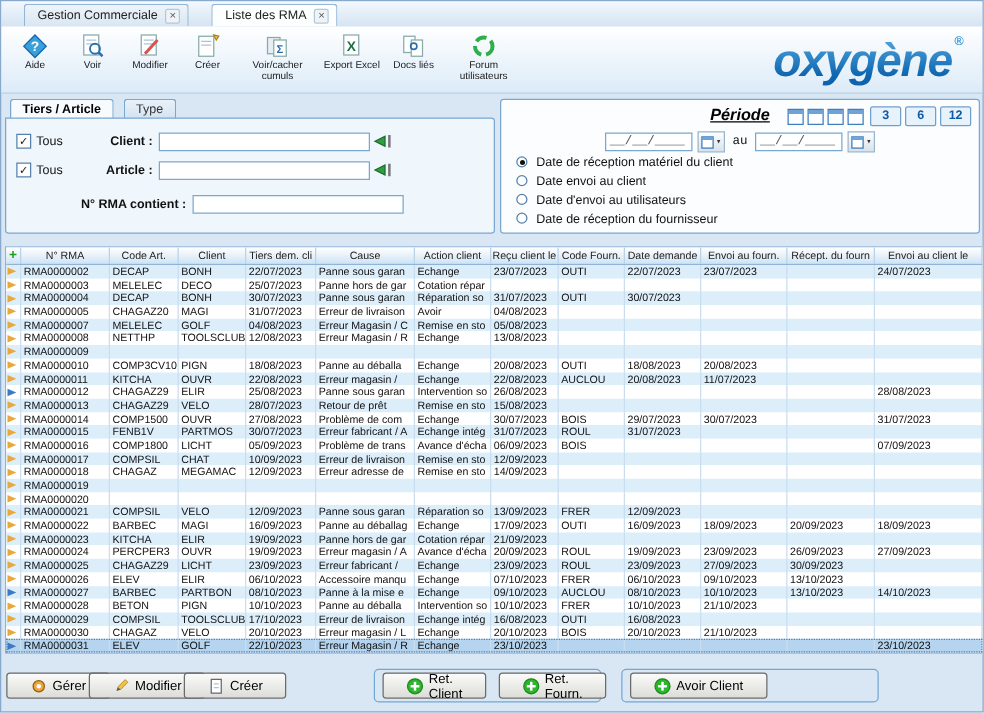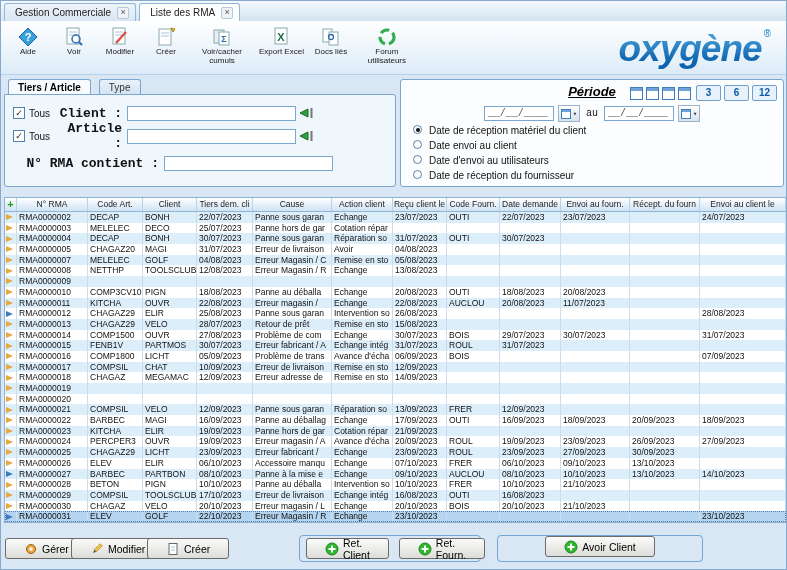--- a/index.html
+++ b/index.html
@@ -6,21 +6,21 @@
   body{
     width:787px;height:570px;overflow:hidden;position:relative;
     background:#d9e7f4;
     font-family:"Liberation Sans","DejaVu Sans",sans-serif;
     -webkit-font-smoothing:antialiased;
     border:1px solid #86a9cc;box-sizing:border-box;
   }
   
   .tabbar{position:absolute;left:0;top:0;width:100%;height:20px;
     background:linear-gradient(#f3f8fd,#d5e4f2);border-bottom:1px solid #9fc0dd;display:flex;align-items:flex-end;}
-  .wtab{height:17px;line-height:17px;font-size:10px;color:#222;padding:0 6px 0 10px;margin-left:3px;
+  .wtab{height:17px;line-height:17px;font-size:10px;color:#222;padding:0 6px 0 10px;margin-left:18px;
     background:linear-gradient(#eef4fa,#d9e6f2);border:1px solid #93b6d6;border-bottom:none;
     border-radius:3px 3px 0 0;display:flex;align-items:center;gap:6px;cursor:default;}
   .wtab.active{background:#fdfefe;}
   .tclose{font-size:9px;color:#555;border:1px solid #b5c8da;background:#eef3f8;width:10px;height:10px;
     line-height:9px;text-align:center;border-radius:2px;}
   
   .toolbar{position:absolute;left:0;top:20px;width:100%;height:54px;
     background:linear-gradient(#ffffff,#dcebf8);border-bottom:1px solid #b9d2e8;display:flex;align-items:flex-start;padding:2px 0 0 4px;box-sizing:border-box;}
   .tbtn{min-width:38px;max-width:58px;margin:1px 1px;padding:1px 2px;display:flex;flex-direction:column;align-items:center;
     border:1px solid transparent;border-radius:3px;}
@@ -32,22 +32,22 @@
   
   .panelL{position:absolute;left:3px;top:78px;width:392px;height:108px;}
   .ptabs{height:16px;display:flex;gap:8px;padding-left:4px;}
   .ptab{font-size:10px;line-height:15px;padding:0 9px;border:1px solid #7aa7d0;border-bottom:none;border-radius:3px 3px 0 0;
     background:linear-gradient(#e9f1f9,#d3e3f2);color:#333;}
   .ptab.active{background:#f7fbfe;font-weight:bold;color:#000;}
   .pbodyL{position:absolute;left:0;top:15px;right:0;bottom:0;border:1px solid #7aa7d0;border-radius:0 3px 3px 3px;background:#eff6fc;}
   .frow{position:absolute;left:0;height:16px;display:flex;align-items:center;}
   .cb{width:10px;height:10px;border:1px solid #5580ab;background:#fff;font-size:9px;line-height:10px;text-align:center;color:#222;margin-left:8px;}
   .cblabel{font-size:10px;margin-left:4px;color:#111;}
-  .flabel{font-size:13px;font-weight:bold;color:#111;display:inline-block;width:64px;text-align:right;margin-left:8px;font-family:Liberation Mono, monospace;}
-  .flabel.wide{width:136px;margin-left:18px;}
+  .flabel{font-size:10px;font-weight:bold;color:#111;display:inline-block;width:64px;text-align:right;margin-left:8px;}
+  .flabel.wide{width:136px;margin-left:8px;}
   .fin{width:163px;height:13px;margin-left:5px;border:1px solid #7aa7d0;background:#fff;font-size:10px;padding:0 2px;}
   .pick{margin-left:3px;display:inline-flex;align-items:center;}
   
   .panelR{position:absolute;left:399px;top:78px;width:384px;height:108px;border:1px solid #7aa7d0;border-radius:3px;background:#fbfdff;box-sizing:border-box;}
   .ptitle{position:absolute;top:4px;left:0;right:0;text-align:center;font-size:13px;font-weight:bold;font-style:italic;text-decoration:underline;color:#000;}
   .calicons{position:absolute;top:7px;right:92px;display:flex;gap:3px;}
   .calico{width:11px;height:11px;border:1px solid #3f7fc0;background:linear-gradient(#6fa3d8 0 3px,#fff 3px);}
   .qbtns{position:absolute;top:5px;right:6px;display:flex;gap:3px;}
   .qbtn{width:23px;height:14px;border:1px solid #6f9fce;background:#e8f2fb;color:#0d5ba8;font-weight:bold;font-size:10px;
     text-align:center;line-height:14px;border-radius:2px;}
@@ -827,21 +827,21 @@
         <svg width="14" height="14">
             <circle cx="7" cy="7" r="6" fill="#2db52d" stroke="#1d8a1d"></circle>
             <rect x="6" y="3.5" width="2" height="7" fill="#fff"></rect>
             <rect x="3.5" y="6" width="7" height="2" fill="#fff"></rect>
           </svg>
       </span>
       <span>Ret. Fourn.</span>
     </div>
   </div>
 
-  <div class="fgroup" style="left:496px;width:206px;flex-direction:column;">
+  <div class="fgroup" style="left:496px;width:206px;">
     <div class="fbtn" style="position:static;">
       <span class="ficon">
         <svg width="14" height="14">
             <circle cx="7" cy="7" r="6" fill="#2db52d" stroke="#1d8a1d"></circle>
             <rect x="6" y="3.5" width="2" height="7" fill="#fff"></rect>
             <rect x="3.5" y="6" width="7" height="2" fill="#fff"></rect>
           </svg>
       </span>
       <span>Avoir Client</span>
     </div>

